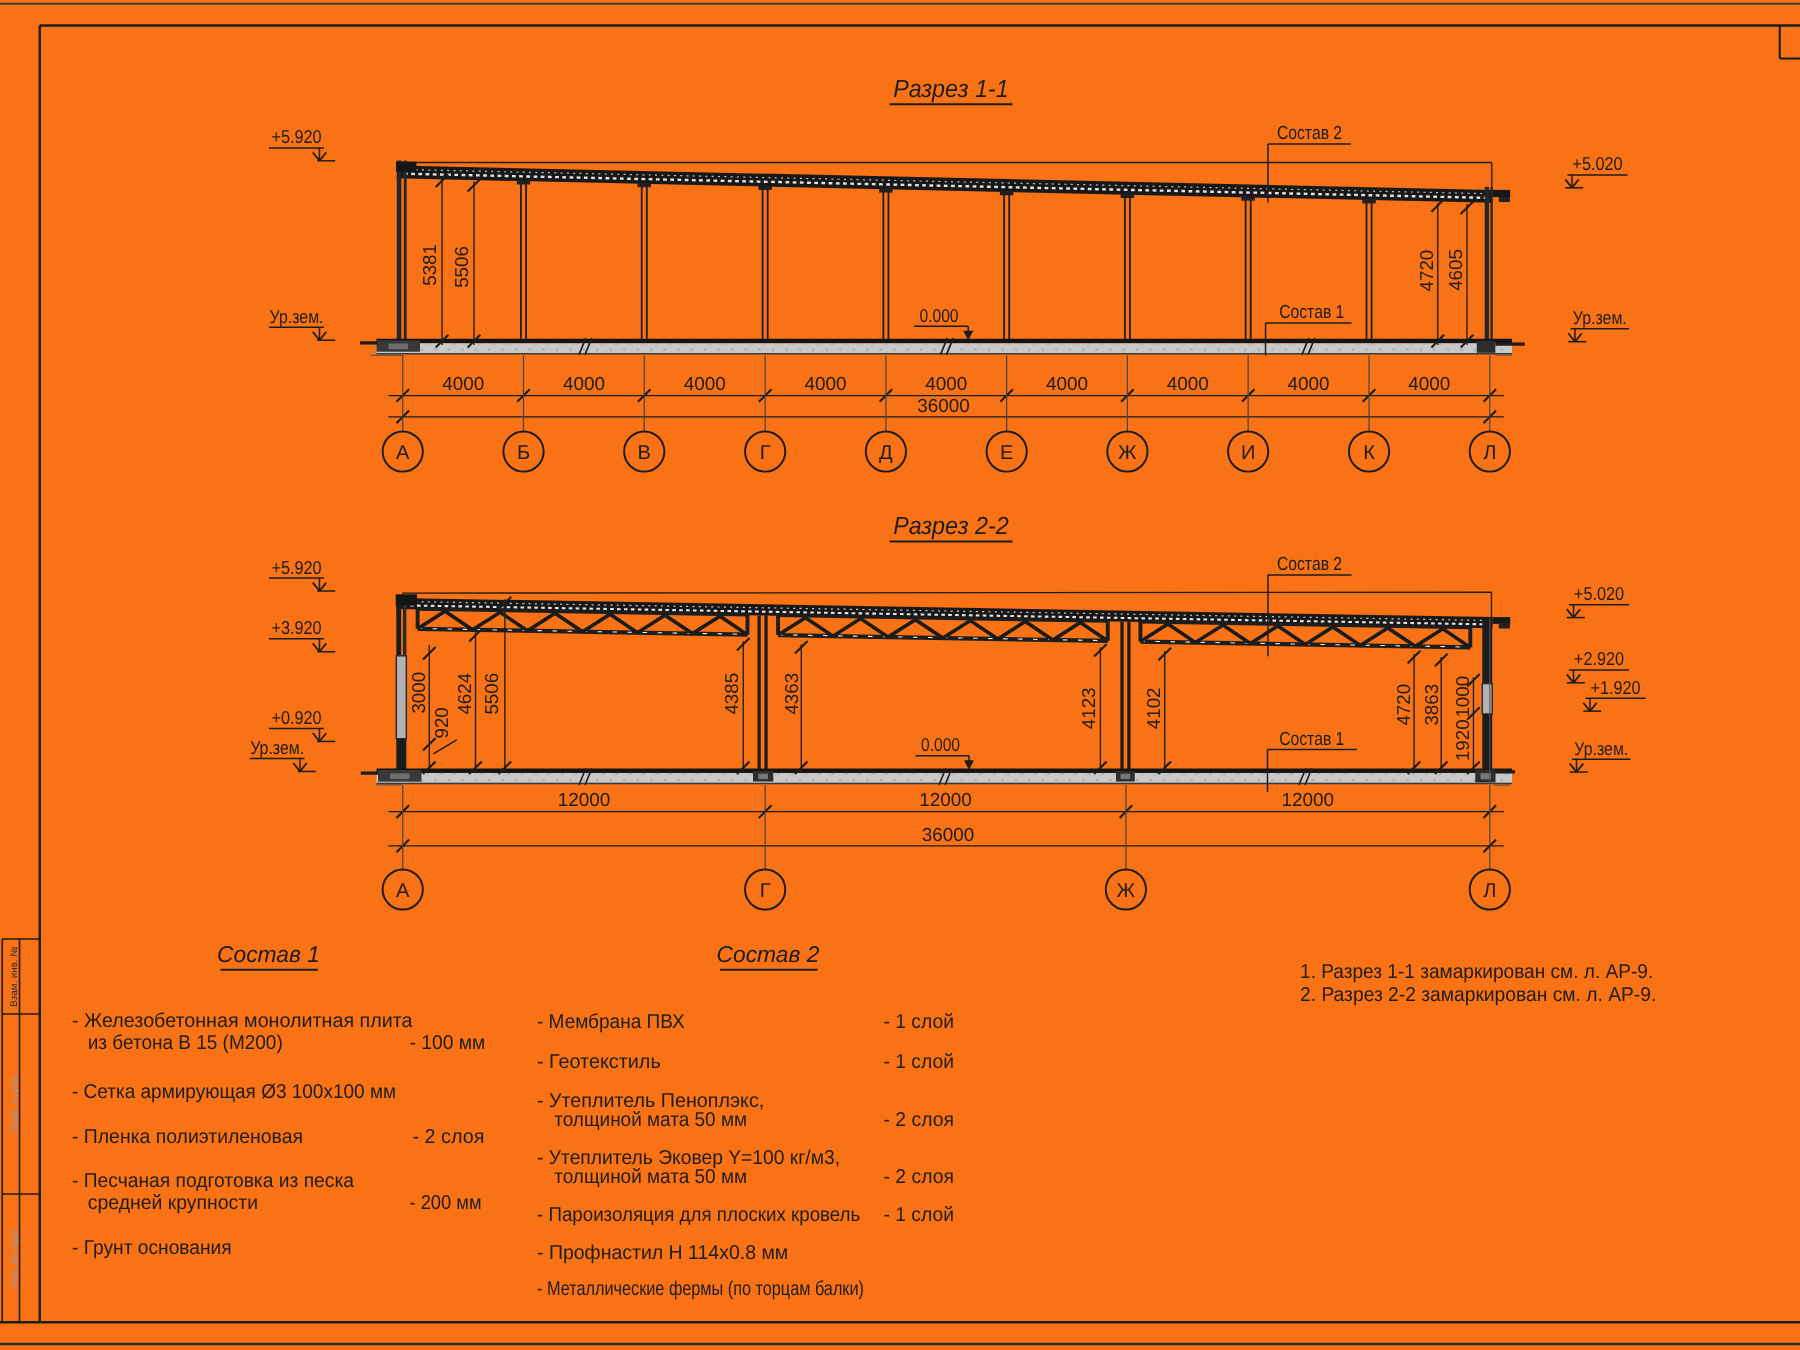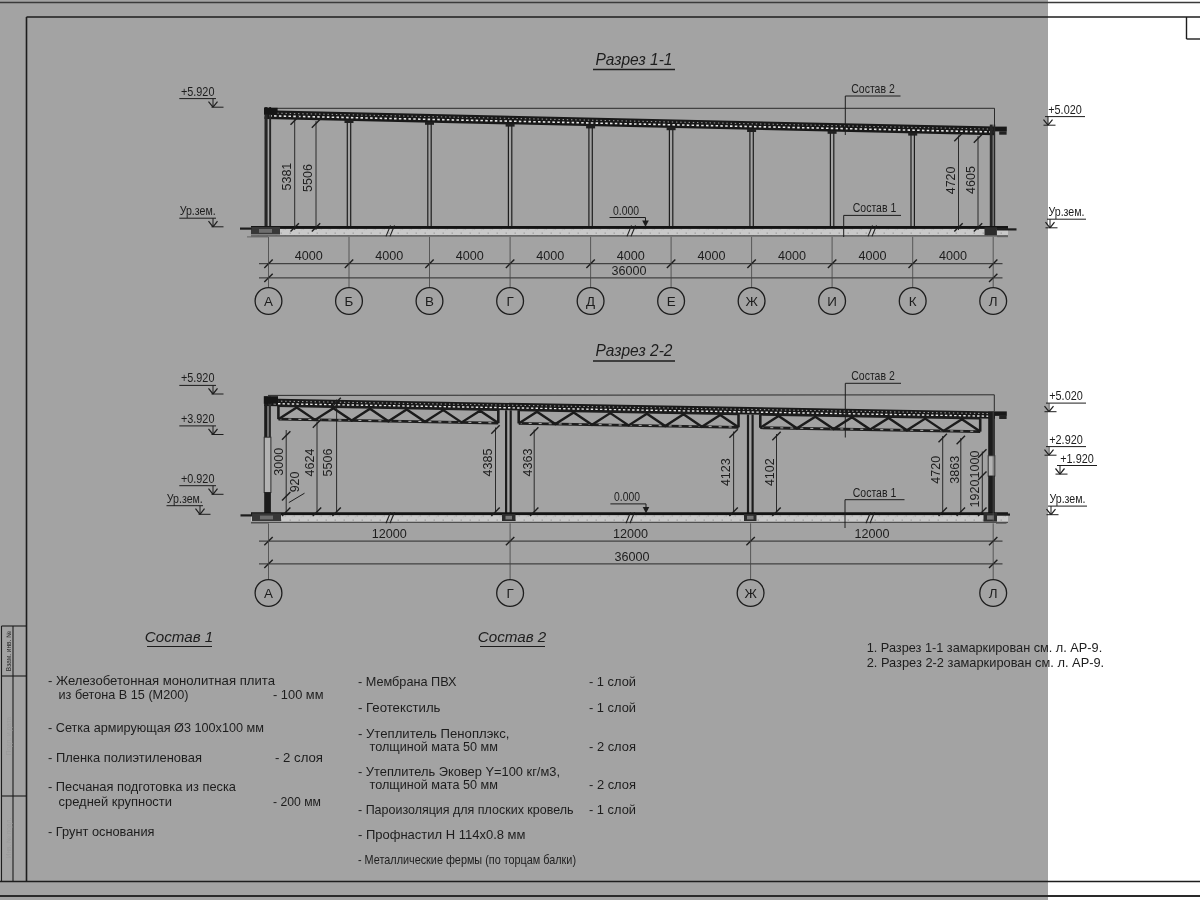--- a/index.html
+++ b/index.html
@@ -1,16 +1,16 @@
 <!DOCTYPE html>
 <html><head>
 <meta charset="utf-8">
 <style>
   html,body { margin:0; padding:0; background:#ffffff; }
-  #sheet { position:relative; width:1048px; height:900px; background:#a3a3a3;
+  #sheet { position:relative; width:1200px; height:900px; background:#f97316;
            font-family:"Liberation Sans", sans-serif; }
   svg text { font-family:"Liberation Sans", sans-serif; }
 </style>
 </head>
 <body>
 
 <div id="sheet">
 <svg width="1200" height="900" viewBox="0 0 1200 900">
 <defs>
 <pattern id="slabfill" width="9" height="7" patternUnits="userSpaceOnUse">

